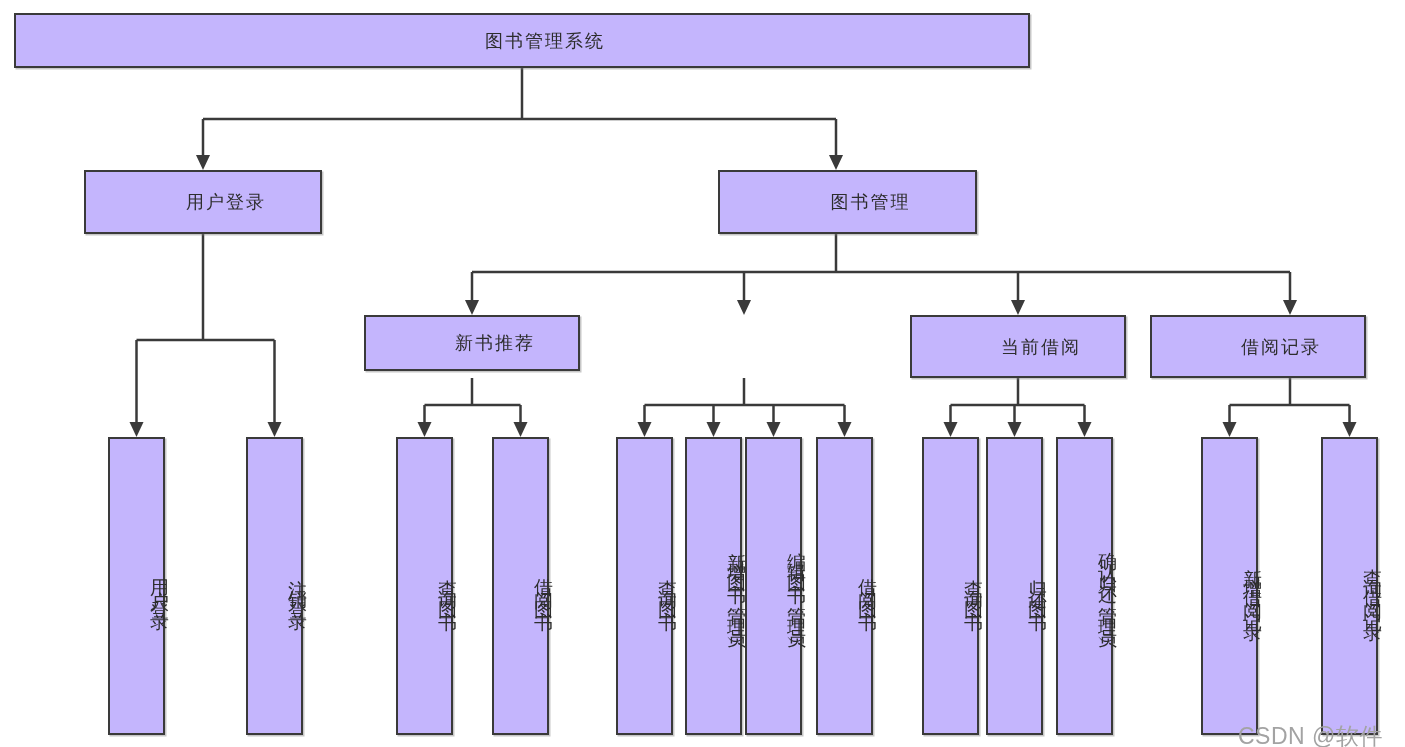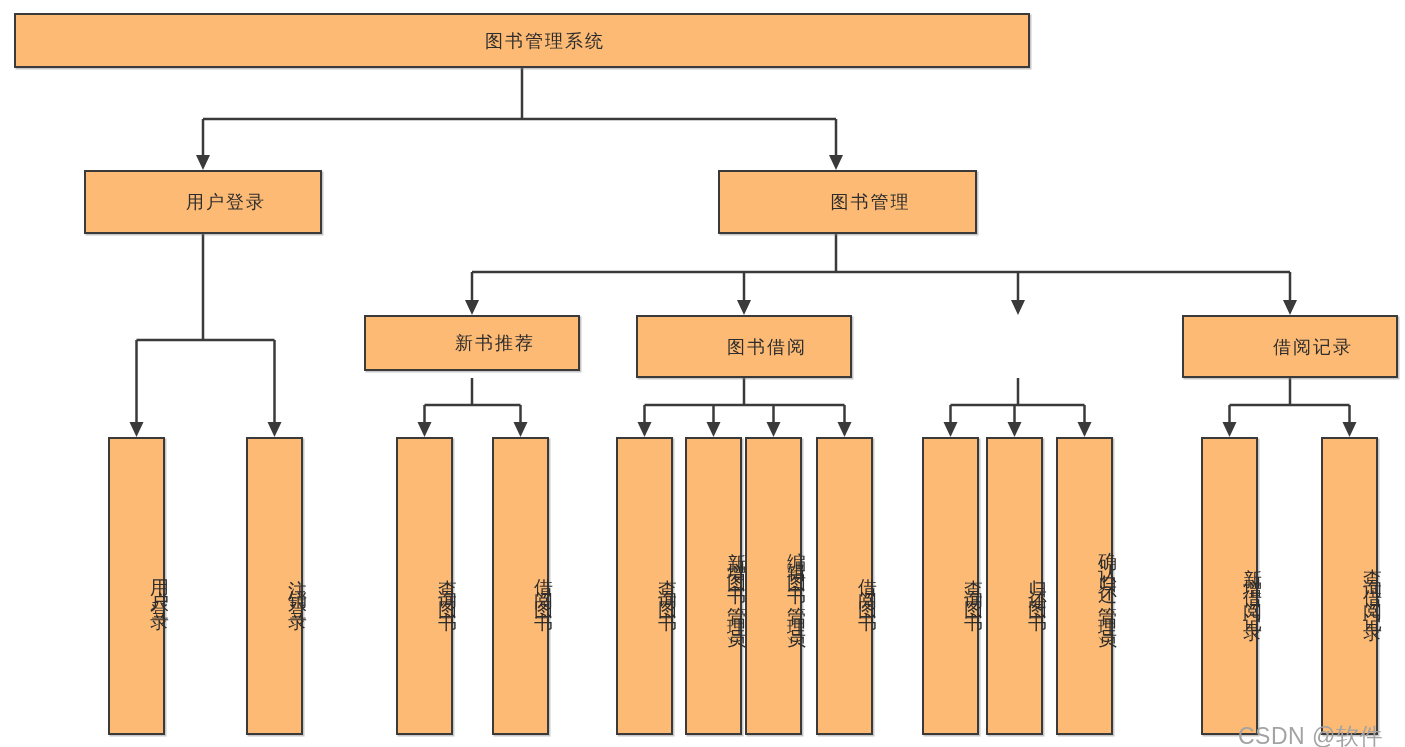--- a/index.html
+++ b/index.html
@@ -5,21 +5,21 @@
   html,body { margin:0; padding:0; background:#fff; }
   .canvas {
     position:relative; width:1405px; height:747px; overflow:hidden;
     background:var(--background,#fff);
     font-family:"Liberation Sans","DejaVu Sans",sans-serif;
     color:var(--text,#2d2d2d);
   }
   .connectors { position:absolute; left:0; top:0; width:1405px; height:747px; z-index:0; }
   .node {
     position:absolute; box-sizing:border-box; z-index:1;
-    background:#fdba74; border:2px solid var(--line,#3a3a3a);
+    background:#c4b5fd; border:2px solid var(--line,#3a3a3a);
     box-shadow:1.5px 1.5px 0 rgba(130,130,130,.45);
     display:flex; align-items:center; justify-content:center;
     font-size:18px; letter-spacing:2px; white-space:nowrap;padding-left:46px;
   }
   .leaf {
     writing-mode:vertical-lr; text-orientation:mixed;
     font-size:19px; letter-spacing:11px; white-space:normal;
   }
   .watermark {
     position:absolute; z-index:2; left:1238px; top:721px;
@@ -93,22 +93,22 @@
     <path d="M1222.5,422 L1236.5,422 L1229.5,437 Z" fill="#3a3a3a" stroke="none"></path>
     <path d="M1342.5,422 L1356.5,422 L1349.5,437 Z" fill="#3a3a3a" stroke="none"></path>
   </svg>
 
   <div class="node" style="left:14px;top:13px;width:1016px;height:55px;">图书管理系统</div>
 
   <div class="node" style="left:84px;top:170px;width:238px;height:64px;">用户登录</div>
   <div class="node" style="left:718px;top:170px;width:259px;height:64px;">图书管理</div>
 
   <div class="node" style="left:364px;top:315px;width:216px;height:56px;">新书推荐</div>
-  <div class="node" style="left:636px;top:315px;width:216px;height:63px;">图书借阅</div>
-  <div class="node" style="left:1182px;top:315px;width:216px;height:63px;text-align:right;">借阅记录</div>
+  <div class="node" style="left:910px;top:315px;width:216px;height:63px;">当前借阅</div>
+  <div class="node" style="left:1150px;top:315px;width:216px;height:63px;text-align:right;">借阅记录</div>
 
   <div class="node leaf" style="left:108px;top:437px;width:57px;height:298px;">用户登录</div>
   <div class="node leaf" style="left:246px;top:437px;width:57px;height:298px;">注销登录</div>
 
   <div class="node leaf" style="left:396px;top:437px;width:57px;height:298px;">查询图书</div>
   <div class="node leaf" style="left:492px;top:437px;width:57px;height:298px;">借阅图书</div>
 
   <div class="node leaf" style="left:616px;top:437px;width:57px;height:298px;">查询图书</div>
   <div class="node leaf" style="left:685px;top:437px;width:57px;height:298px;">新增图书（管理员）</div>
   <div class="node leaf" style="left:745px;top:437px;width:57px;height:298px;">编辑图书（管理员）</div>

